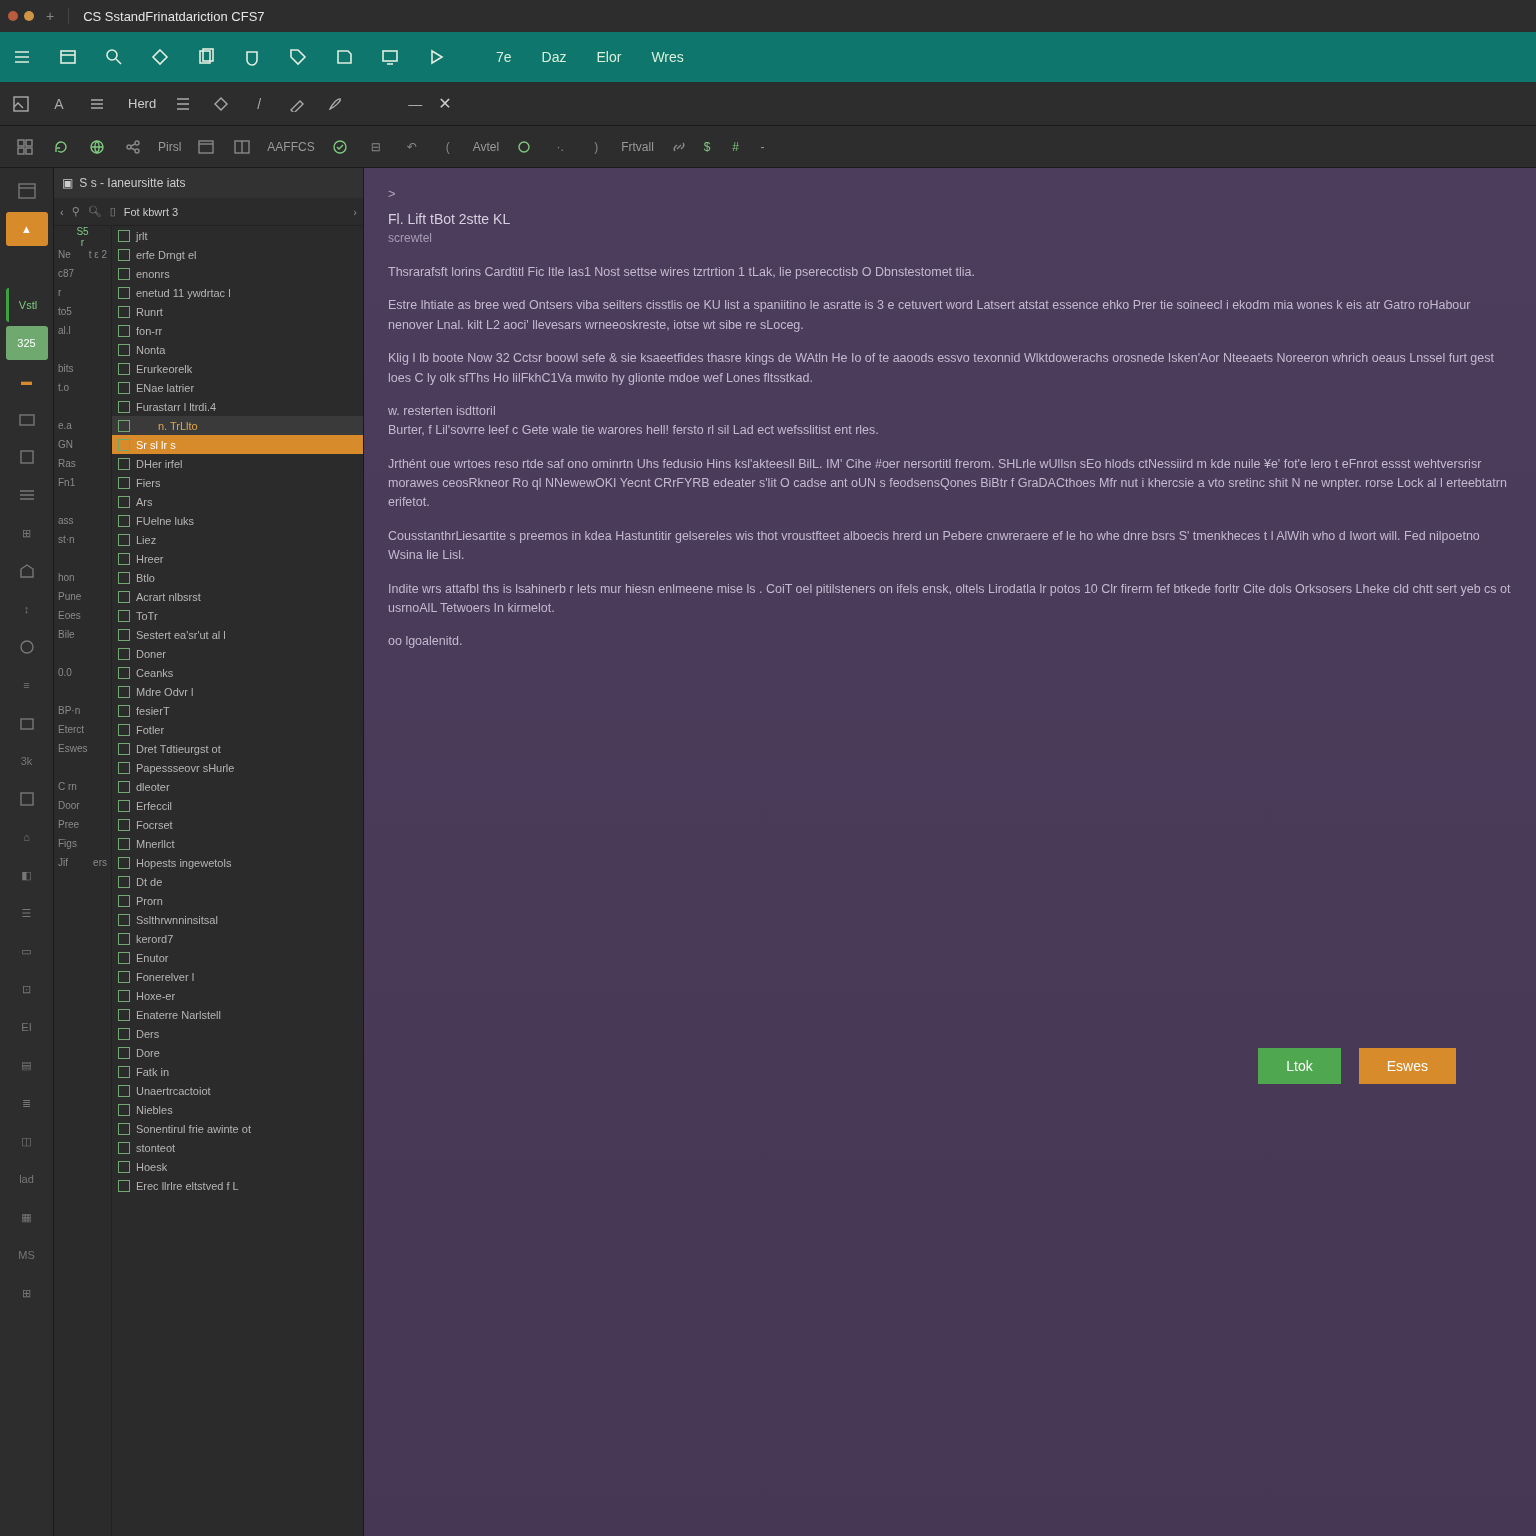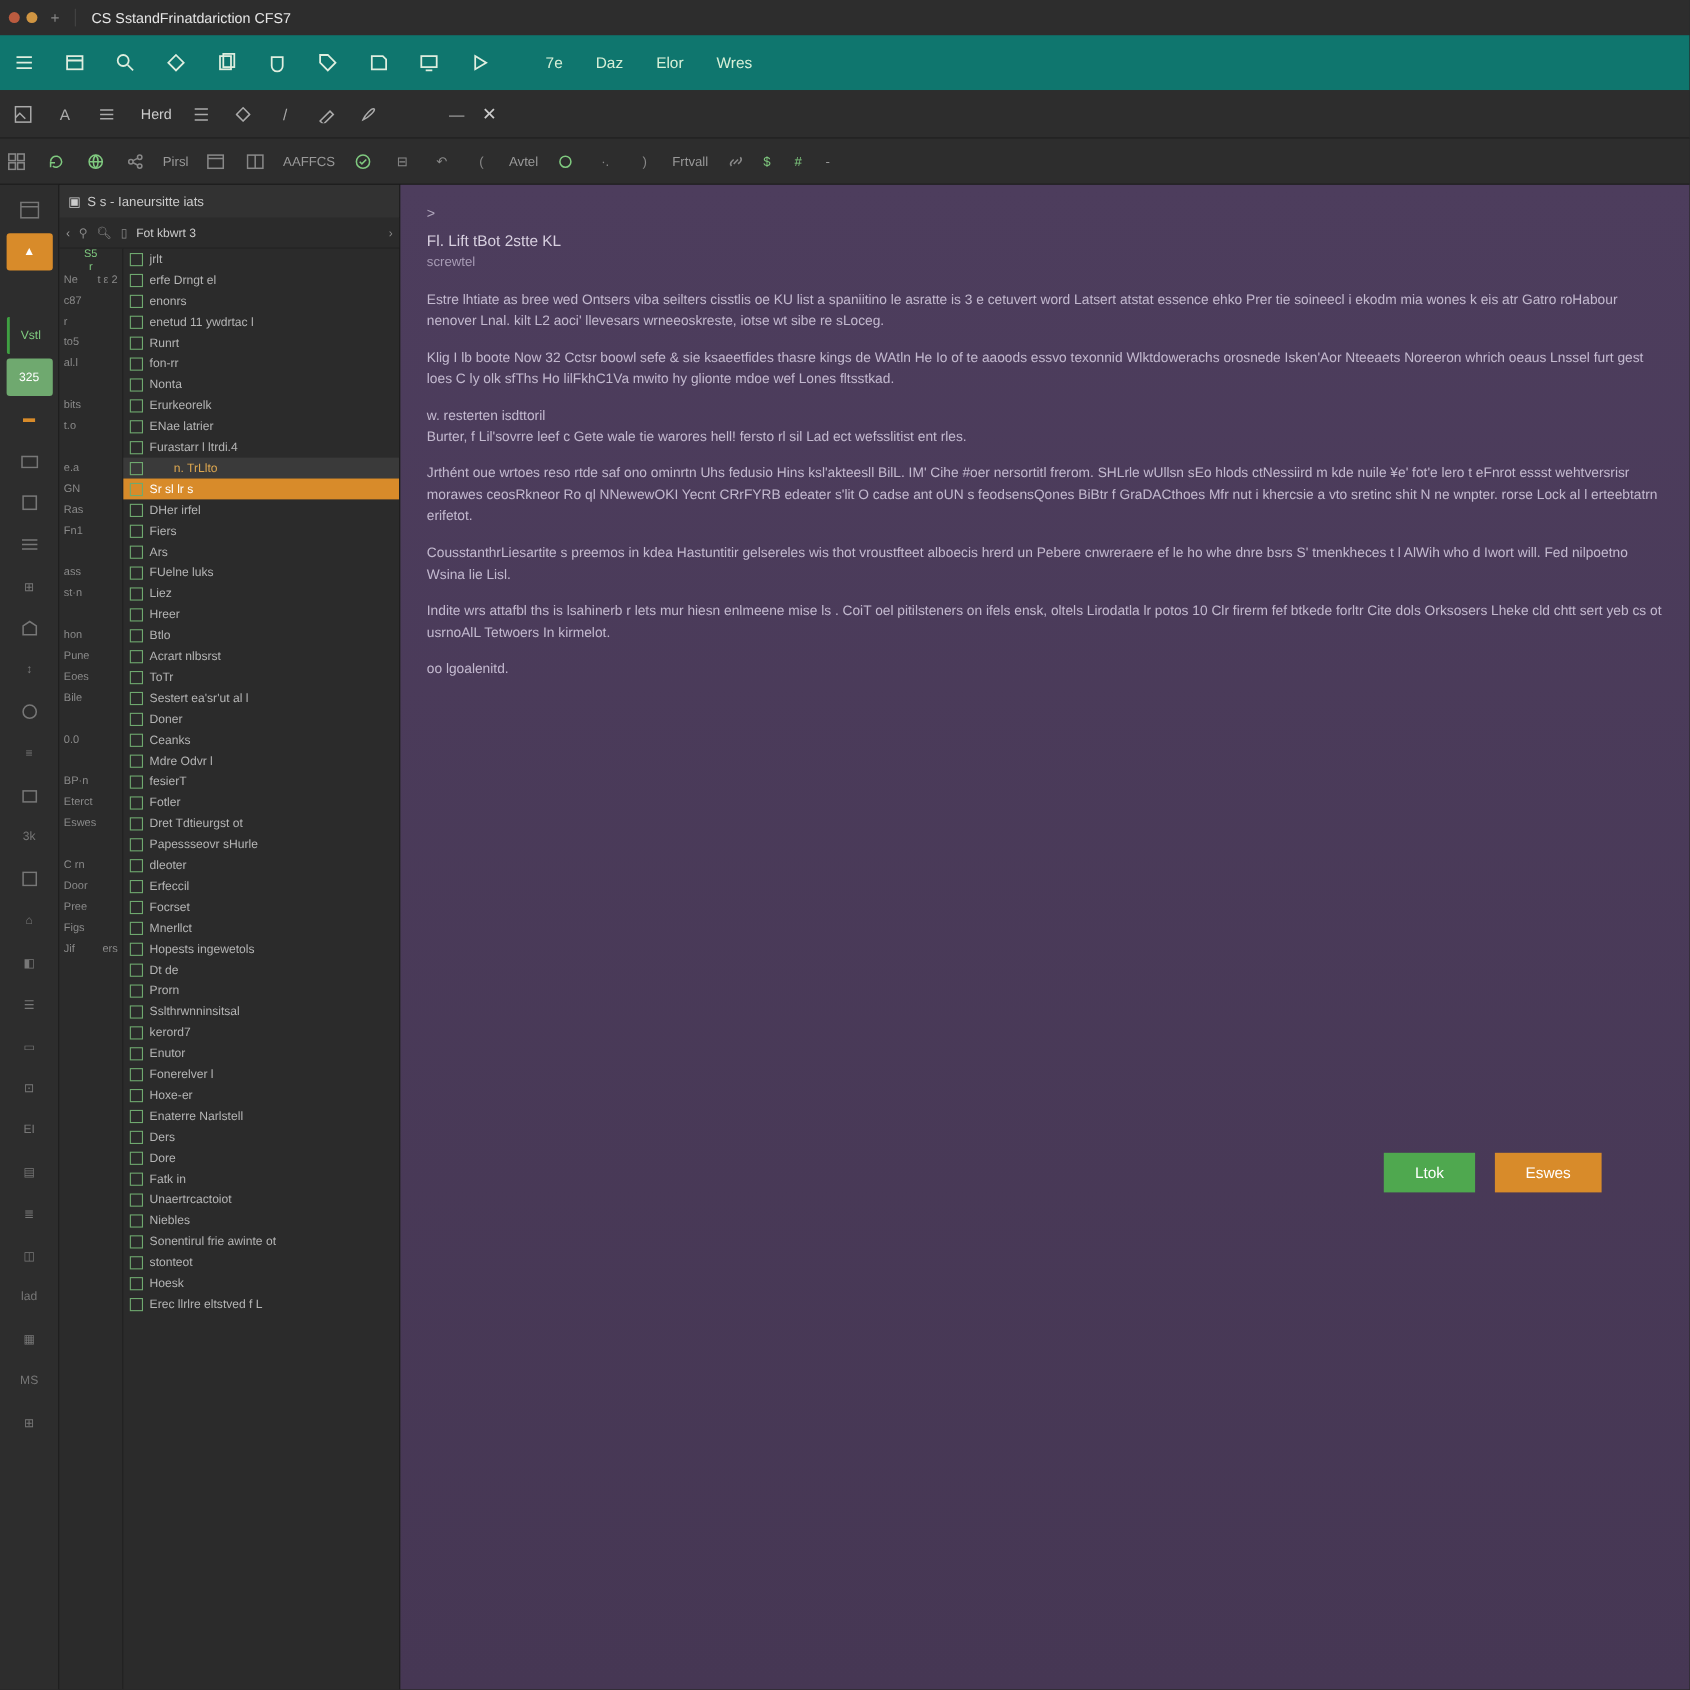--- a/index.html
+++ b/index.html
@@ -24,21 +24,21 @@
 
 
 .toolbar2 { height: 44px; background: #2d2d2d; display: flex; align-items: center; padding: 0 10px; gap: 16px; border-bottom: 1px solid #1a1a1a; }
 .toolbar2 .ic { width: 22px; height: 22px; display: flex; align-items: center; justify-content: center; color: #aaa; }
 .toolbar2 .hlabel { color: #ccc; font-size: 13px; margin-left: 4px; }
 .toolbar2 svg { stroke: #aaa; fill: none; stroke-width: 1.4; }
 .toolbar2 .close { color: #ccc; font-size: 16px; }
 .toolbar2 .dash { color: #aaa; }
 
 
-.toolbar3 { height: 42px; background: #2d2d2d; display: flex; align-items: center; padding: 0 4px; gap: 14px; border-bottom: 1px solid #1a1a1a; }
+.toolbar3 { height: 42px; background: #2d2d2d; display: flex; align-items: center; padding: 0 14px; gap: 14px; border-bottom: 1px solid #1a1a1a; }
 .toolbar3 .ic { width: 22px; height: 22px; display: flex; align-items: center; justify-content: center; color: #888; font-size: 12px; }
 .toolbar3 .lbl { color: #999; font-size: 12px; }
 .toolbar3 .green { color: #7fc97f; }
 .toolbar3 svg { stroke: #888; fill: none; stroke-width: 1.4; }
 
 
 .body { display: flex; height: calc(100% - 168px); }
 
 
 .rail { width: 54px; background: #2d2d2d; display: flex; flex-direction: column; align-items: center; padding-top: 6px; gap: 4px; border-right: 1px solid #1a1a1a; }
@@ -691,20 +691,21 @@
             <span>Erec llrlre eltstved f L</span>
           </div>
         </div>
     </div>
   </div>
 
   <div class="content">
     <div class="crumb">&gt;</div>
     <div class="doc-title">Fl. Lift tBot 2stte KL</div>
     <div class="doc-sub">screwtel</div>
+    <p>Thsrarafsft lorins Cardtitl Fic Itle las1 Nost settse wires tzrtrtion 1 tLak, lie pserecctisb O Dbnstestomet tlia.</p>
     <p>Estre lhtiate as bree wed Ontsers viba seilters cisstlis oe KU list a spaniitino le asratte is 3 e cetuvert word Latsert atstat essence ehko Prer tie soineecl i ekodm mia wones k eis atr Gatro roHabour nenover Lnal. kilt L2 aoci' llevesars wrneeoskreste, iotse wt sibe re sLoceg.</p>
     <p>Klig I lb boote Now 32 Cctsr boowl sefe &amp; sie ksaeetfides thasre kings de WAtln He Io of te aaoods essvo texonnid Wlktdowerachs orosnede Isken'Aor Nteeaets Noreeron whrich oeaus Lnssel furt gest loes C ly olk sfThs Ho lilFkhC1Va mwito hy glionte mdoe wef Lones fltsstkad.</p>
     <p><span>w. resterten isdttoril</span><br><span>Burter, f Lil'sovrre leef c Gete wale tie warores hell! fersto rl sil Lad ect wefsslitist ent rles.</span></p>
     <p><span>Jrthént oue wrtoes reso rtde saf ono ominrtn Uhs fedusio Hins ksl'akteesll BilL. IM' Cihe #oer nersortitl frerom. SHLrle wUllsn sEo hlods ctNessiird m kde nuile ¥e' fot'e lero t eFnrot essst wehtversrisr morawes ceosRkneor Ro ql NNewewOKI Yecnt CRrFYRB edeater s'lit O cadse ant oUN s feodsensQones BiBtr f GraDACthoes Mfr nut i khercsie a vto sretinc shit N ne wnpter. rorse Lock al l erteebtatrn erifetot.</span></p>
     <p>CousstanthrLiesartite s preemos in kdea Hastuntitir gelsereles wis thot vroustfteet alboecis hrerd un Pebere cnwreraere ef le ho whe dnre bsrs S' tmenkheces t l AlWih who d Iwort will. Fed nilpoetno Wsina lie Lisl.</p>
     <p>Indite wrs attafbl ths is lsahinerb r lets mur hiesn enlmeene mise ls . CoiT oel pitilsteners on ifels ensk, oltels Lirodatla lr potos 10 Clr firerm fef btkede forltr Cite dols Orksosers Lheke cld chtt sert yeb cs ot usrnoAlL Tetwoers In kirmelot.</p>
     <p>oo lgoalenitd.</p>
     <div class="btnrow">
       <button class="btn ok">Ltok</button>
       <button class="btn warn">Eswes</button>

